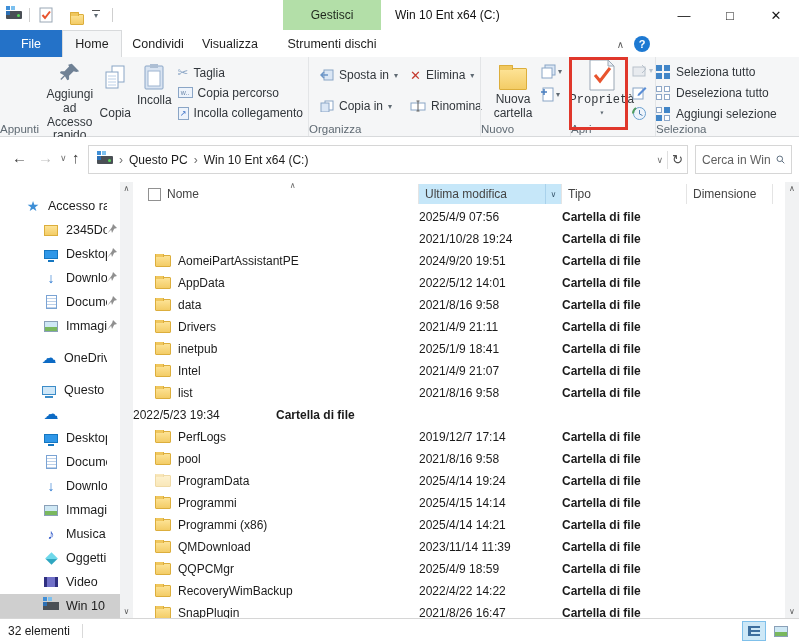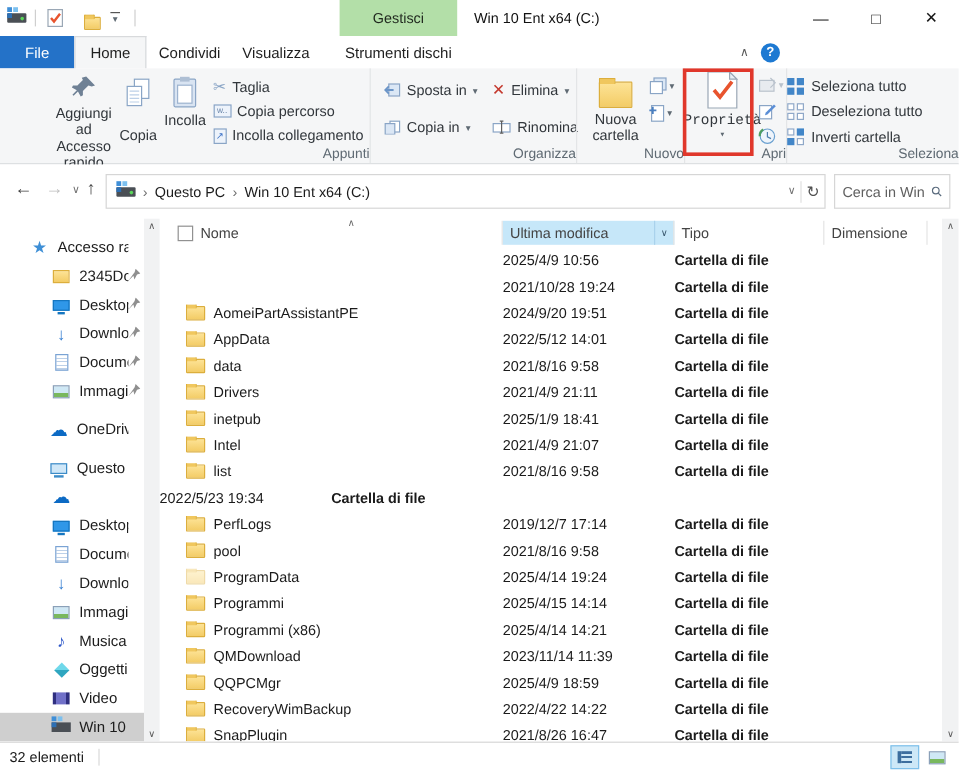--- a/index.html
+++ b/index.html
@@ -25,21 +25,21 @@
   .tab-view { left:194px; width:72px; }
   .tab-disk { left:283px; width:98px; }
   .ribbon-corner { position:absolute; right:8px; top:6px; display:flex; align-items:center; gap:10px; }
   .chev-up { color:#5a5a5a; font-size:10px; }
   .help-dot { width:16px; height:16px; border-radius:50%; background:#1d79d2; color:#fff; font-size:11px; font-weight:bold; display:flex; align-items:center; justify-content:center; }
 
   
   .ribbon { position:absolute; top:57px; left:0; width:799px; height:80px; background:#f5f6f7; border-bottom:1px solid #d8dadc; display:flex; }
   .rgroup { position:relative; height:100%; }
   .rgroup + .rgroup { border-left:1px solid #e3e5e7; }
-  .rgroup-label { position:absolute; bottom:1px; left:0; right:0; text-align:right; font-size:11.5px; color:#5f6a73; }
+  .rgroup-label { position:absolute; bottom:1px; left:0; right:0; text-align:left; font-size:11.5px; color:#5f6a73; }
   .g-clip { width:308px; display:flex; padding:3px 2px 14px 4px; }
   .g-org  { width:172px; display:flex; padding:8px 2px 14px 8px; gap:6px; }
   .g-new  { width:90px;  display:flex; padding:3px 2px 14px 8px; gap:4px; }
   .g-open { width:85px;  display:flex; padding:3px 0 14px 4px; gap:3px; }
   .g-sel  { flex:1; padding:7px 2px 14px 0; display:flex; flex-direction:column; gap:6px; }
   .bigbtn { display:flex; flex-direction:column; align-items:center; text-align:center; color:#32373c; font-size:12px; line-height:1.15; padding:1px 3px; }
   .bigbtn .bicon { height:30px; display:flex; align-items:flex-end; justify-content:center; margin-bottom:3px; }
   .smallcol { display:flex; flex-direction:column; justify-content:flex-start; gap:3px; padding-top:4px; }
   .smallbtn { display:flex; align-items:center; gap:5px; height:20px; color:#32373c; white-space:nowrap; padding:0 3px; }
   .drop { font-size:8px; color:#5f6a73; }
@@ -354,21 +354,21 @@
           </span>
         <span>Deseleziona tutto</span>
       </div>
       <div class="selrow">
         <span class="grid14">
             <span class="sq sq-o"></span>
             <span class="sq sq-f"></span>
             <span class="sq sq-f"></span>
             <span class="sq sq-o"></span>
           </span>
-        <span>Inverti cartella</span>
+        <span>Aggiungi selezione</span>
       </div>
       <div class="rgroup-label">Seleziona</div>
     </div>
   </div>
   <div class="redbox"></div>
 
   <div class="addrrow">
     <span class="navbtn" style="left:12px;">←</span>
     <span class="navbtn" style="left:38px;color:#c0c0c0;">→</span>
     <span class="navbtn" style="left:60px;font-size:9px;top:16px;color:#707070;">∨</span>
@@ -591,21 +591,21 @@
             <span>Dimensione</span>
           </div>
       </div>
       <div>
 
           <div class="frow">
             <span class="c-name">
               <span class="fi none"></span>
               <span></span>
             </span>
-            <span class="c-date">2025/4/9 10:56</span>
+            <span class="c-date">2025/4/9 07:56</span>
             <span class="c-type">Cartella di file</span>
             <span class="c-size"></span>
           </div>
 
           <div class="frow">
             <span class="c-name">
               <span class="fi none"></span>
               <span></span>
             </span>
             <span class="c-date">2021/10/28 19:24</span>

